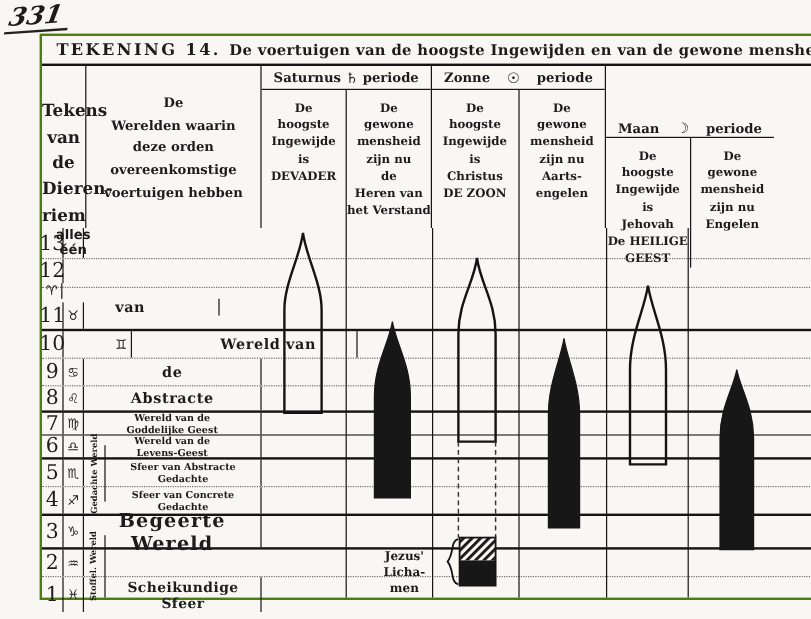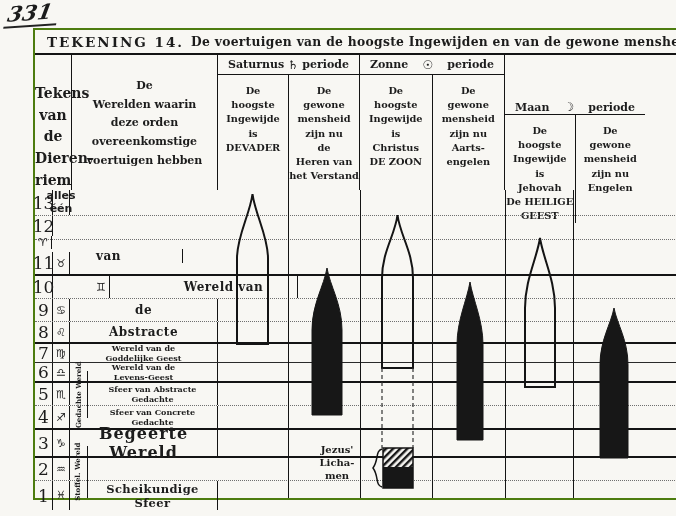--- a/index.html
+++ b/index.html
@@ -68,21 +68,21 @@
   .vlabel .rot{transform:rotate(-90deg);white-space:pre;font-size:7px;font-weight:bold;
                line-height:1.35;text-align:center;}
 
   .shapes{position:absolute;left:0;top:0;width:610px;height:308px;}
   .outline{fill:none;stroke:#141414;stroke-width:2;}
   .solidshape{fill:#171717;stroke:#171717;stroke-width:1;}
   .dash{stroke:#333;stroke-width:1.2;stroke-dasharray:4 3;fill:none;}
   .jz-frame{fill:none;stroke:#141414;stroke-width:1.5;}
   .brace{fill:none;stroke:#141414;stroke-width:1.5;}
 
-  .jezus-text{position:absolute;left:279px;top:253px;width:46px;text-align:center;
+  .jezus-text{position:absolute;left:279px;top:268px;width:46px;text-align:center;
               font-size:10px;font-weight:bold;line-height:1.3;white-space:pre-line;}
 </style>
 </head>
 <body>
 
 <div class="page">
 
   <div class="handwritten">331</div>
 
   <div class="tbl">

